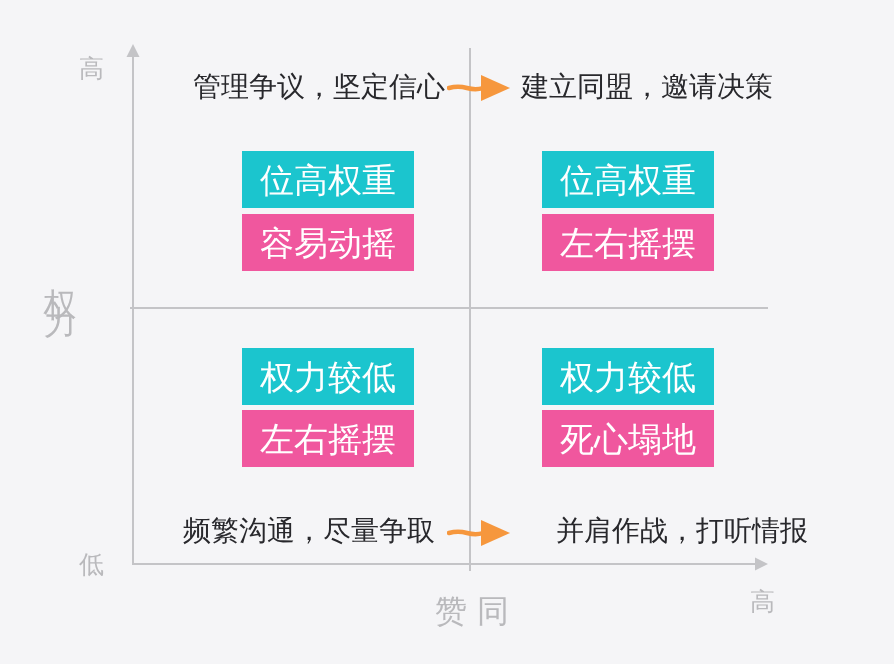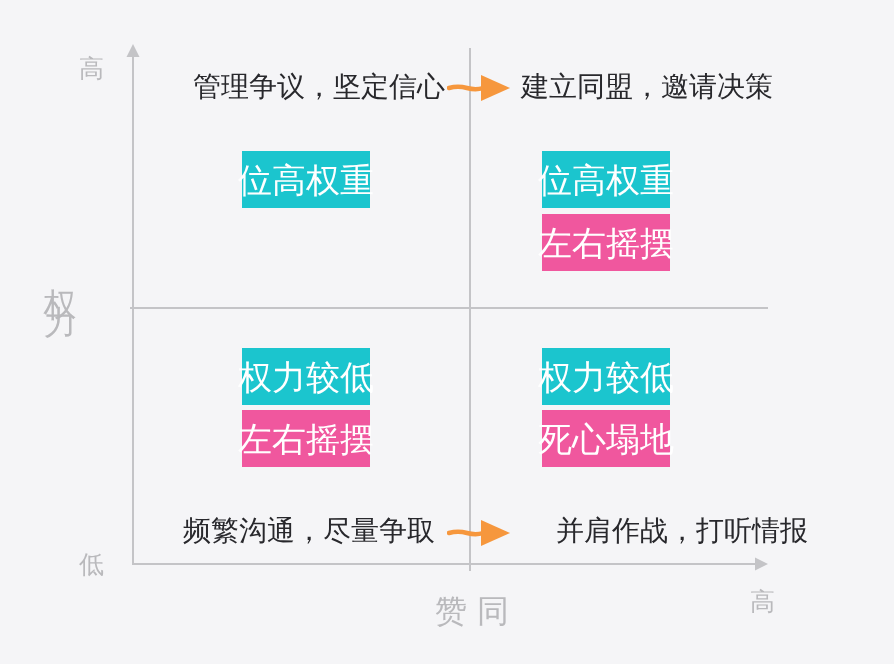--- a/index.html
+++ b/index.html
@@ -38,21 +38,21 @@
   .anno{color:var(--annotation-text);font-size:28px;line-height:1;white-space:nowrap;}
   .anno-tl{left:183px;top:73px;margin-left:10px;}
   .anno-tr{left:521px;top:73px;}
   .anno-bl{left:183px;top:517px;}
   .anno-br{left:556px;top:517px;}
   .orange-arrow{color:var(--arrow-orange);}
   .arrow-top{left:447px;top:70px;}
   .arrow-bottom{left:447px;top:515px;}
 
   
-  .qbox{width:128px;height:57px;display:flex;align-items:center;justify-content:center;
+  .qbox{width:172px;height:57px;display:flex;align-items:center;justify-content:center;
         color:var(--box-text);font-size:34px;line-height:1;white-space:nowrap;}
   .qbox.cyan{background:var(--box-cyan);}
   .qbox.pink{background:var(--box-pink);}
   .col-l{left:242px;} .col-r{left:542px;}
   .row-t1{top:151px;} .row-t2{top:214px;}
   .row-b1{top:348px;} .row-b2{top:410px;}
 </style>
 </head>
 <body>
 
@@ -83,20 +83,21 @@
   <div class="abs anno anno-bl">频繁沟通，尽量争取</div>
 
   <div class="abs anno anno-tr">建立同盟，邀请决策</div>
   <svg class="abs orange-arrow arrow-bottom" width="66" height="36" viewBox="0 0 66 36">
     <path d="M2 18 q9 -2.5 18 0 t16 0" fill="none" stroke="currentColor" stroke-width="4.5" stroke-linecap="round"></path>
     <polygon points="34,5 63,18 34,31" fill="currentColor"></polygon>
   </svg>
   <div class="abs anno anno-br">并肩作战，打听情报</div>
 
   <div class="abs qbox cyan col-l row-t1">位高权重</div>
+  <div class="abs qbox pink col-l row-t2">容易动摇</div>
 
   <div class="abs qbox cyan col-r row-t1">位高权重</div>
   <div class="abs qbox pink col-r row-t2">左右摇摆</div>
 
   <div class="abs qbox cyan col-l row-b1">权力较低</div>
   <div class="abs qbox pink col-l row-b2">左右摇摆</div>
 
   <div class="abs qbox cyan col-r row-b1">权力较低</div>
   <div class="abs qbox pink col-r row-b2">死心塌地</div>
 

